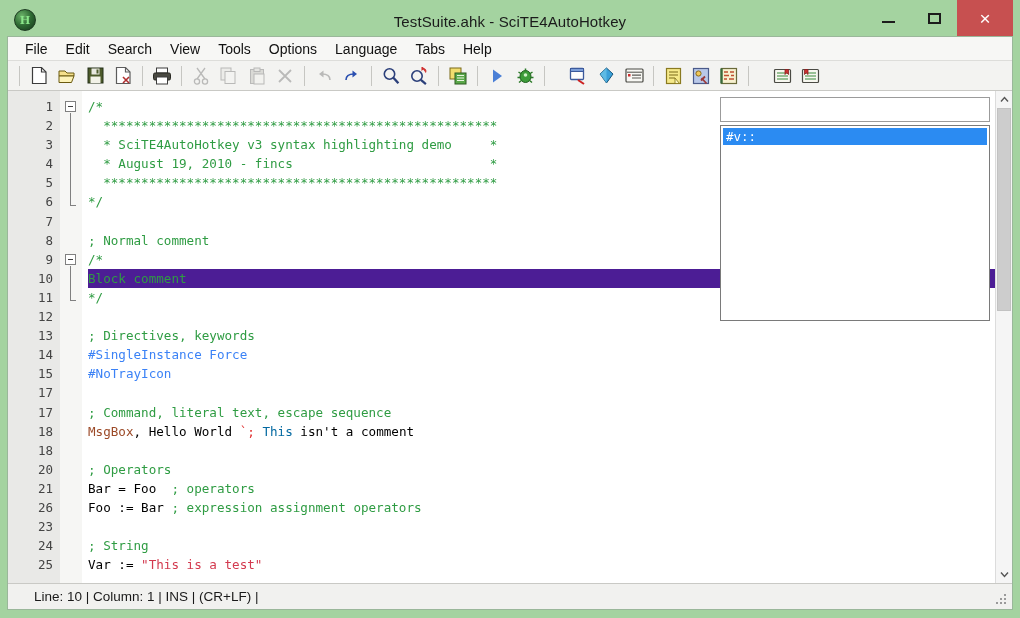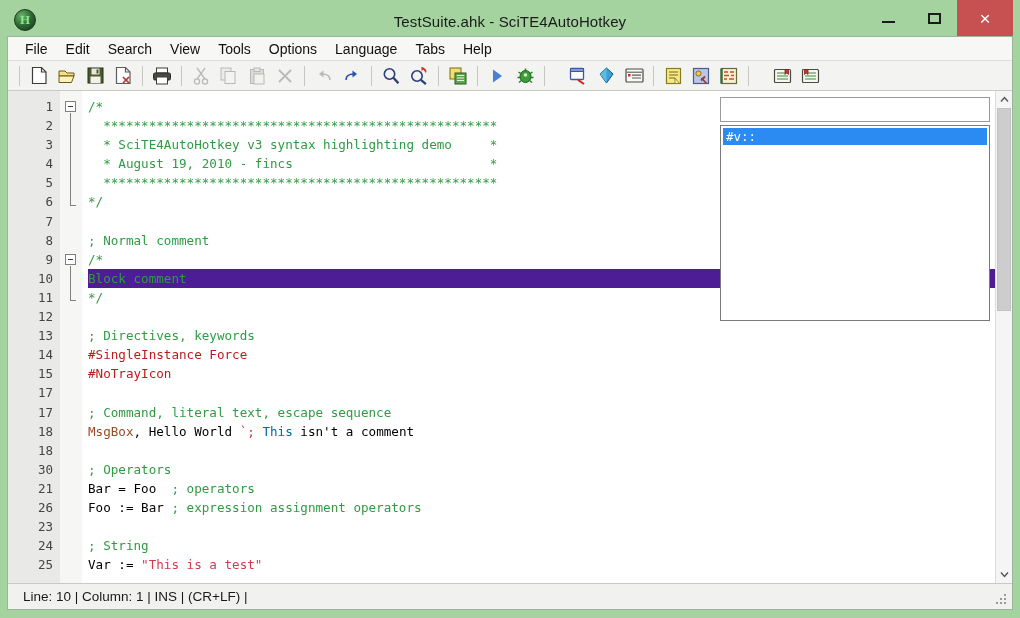--- a/index.html
+++ b/index.html
@@ -186,21 +186,21 @@
     font-size: 12.6px;
     line-height: 19.1px;
     white-space: pre;
     color: #000000;
     overflow: hidden;
     position: relative;
   }
   .cl { height: 19.1px; }
   .cl.hl { background: #4c1d95; }
   .cmt  { color: #2f9c43; }
-  .dir  { color: #b91c1c; }
+  .dir  { color: #3b82f6; }
   .cmd  { color: #9c4a28; text-align: center; }
   .kw   { color: #0369a1; }
   .str  { color: #d33a4f; }
   .esc  { color: #e03030; }
   .op   { color: #000000; }
 
   
   .foldbox {
     position: absolute;
     left: 5px;
@@ -292,21 +292,21 @@
     color: #ffffff;
   }
 
   
   #statusbar {
     height: 25px;
     flex: 0 0 25px;
     background: #f1f1ef;
     display: flex;
     align-items: center;
-    padding-left: 15px;
+    padding-left: 26px;
     font-size: 13.5px;
     color: #1a1a1a;
     position: relative;
   }
   #grip {
     position: absolute;
     right: 4px; bottom: 3px;
     width: 12px; height: 12px;
   }
   #grip i {
@@ -560,21 +560,21 @@
           <div class="cl">10</div>
           <div class="cl">11</div>
           <div class="cl">12</div>
           <div class="cl">13</div>
           <div class="cl">14</div>
           <div class="cl">15</div>
           <div class="cl">17</div>
           <div class="cl">17</div>
           <div class="cl">18</div>
           <div class="cl">18</div>
-          <div class="cl">30</div>
+          <div class="cl">20</div>
           <div class="cl">21</div>
           <div class="cl">26</div>
           <div class="cl">23</div>
           <div class="cl">24</div>
           <div class="cl">25</div>
         </div>
 
       <div id="foldmargin">
           <div class="foldbox" style="top: 10px;"></div>
           <div class="foldline" style="top: 22px; height: 91.5px;"></div>

